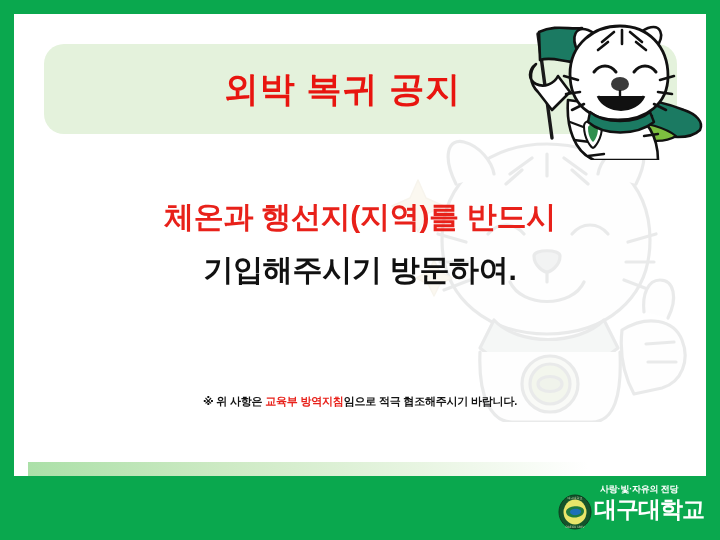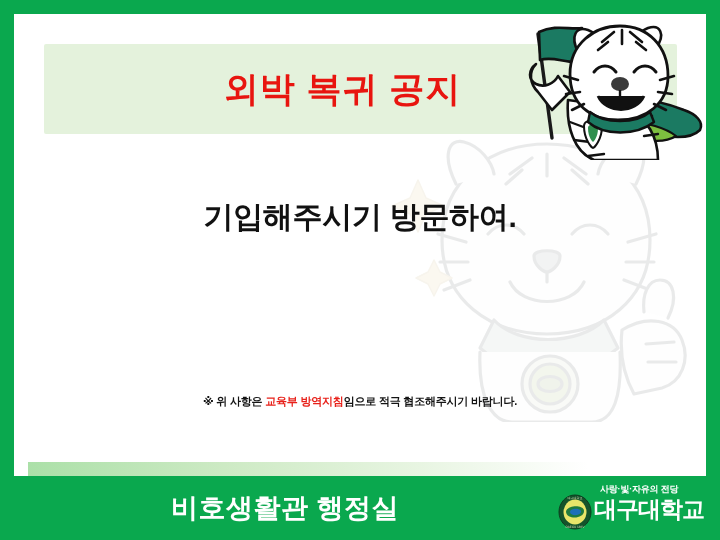--- a/index.html
+++ b/index.html
@@ -31,21 +31,21 @@
   .grad-strip{
     position:absolute;left:14px;top:448px;
     width:560px;height:14px;
     background:linear-gradient(to right,#abe0a8 0%,#cdeac4 35%,#e8f5e2 70%,#ffffff 100%);
   }
   
   .banner{
     position:absolute;left:30px;top:30px;
     width:633px;height:90px;
     background:#e4f2dc;
-    border-radius:2px;
+    border-radius:20px;
     display:flex;align-items:center;justify-content:center;
   }
   .banner-title{
     font-size:35px;font-weight:bold;color:#e8150f;
     letter-spacing:1px;line-height:1;
     margin-left:-36px;margin-top:-2px;
     white-space:nowrap;
   }
   
   .mascot{
@@ -198,33 +198,33 @@
       <ellipse cx="112" cy="66" rx="9" ry="7" fill="#3a3a3a"></ellipse>
 
       <path d="M112 72 L112 78" stroke="#111" stroke-width="2.4" fill="none"></path>
       <path d="M90 78 C98 96 128 96 136 78" stroke="#111" stroke-width="2.8" fill="#111" stroke-linejoin="round"></path>
 
       <path d="M82 94 C96 106 128 106 142 94 L146 104 C128 118 96 118 80 104 Z" fill="#1b7a62" stroke="#111" stroke-width="2.4" stroke-linejoin="round"></path>
     </svg>
 
     <div class="body-block">
       <div class="body-line">
+        <span class="red">체온과 행선지(지역)를 반드시</span>
+      </div>
+      <div class="body-line">
         <span class="blk">기입해주시기 방문하여.</span>
       </div>
     </div>
 
     <div class="footnote">
       <span>※ 위 사항은 </span><span class="red">교육부 방역지침</span><span>임으로 적극 협조해주시기 바랍니다.</span>
     </div>
 
   </div>
 
-  <div class="footer">
-    <div class="footer-title">비호생활관 행정실</div>
-  </div>
 
   <div class="logo">
     <svg class="logo-emblem" viewBox="0 0 34 36" xmlns="http://www.w3.org/2000/svg">
       <ellipse cx="17" cy="18" rx="16" ry="17" fill="#14532b" stroke="#0c3d1f" stroke-width="1"></ellipse>
       <ellipse cx="17" cy="18" rx="11.5" ry="12.5" fill="#e8e56a"></ellipse>
       <path d="M8 18 C8 11 26 10 26 17 C26 25 9 26 8 18 Z" fill="#1f7a3e"></path>
       <path d="M12 18 C12 14 23 13.5 23 17.5 C23 22 12 22.5 12 18 Z" fill="#1d6fb8"></path>
       <g fill="#d8d8b4" font-size="3" font-family="DejaVu Sans, sans-serif">
         <text x="17" y="5" text-anchor="middle">대구대학교</text>
         <text x="17" y="34" text-anchor="middle">DAEGU UNIV</text>

